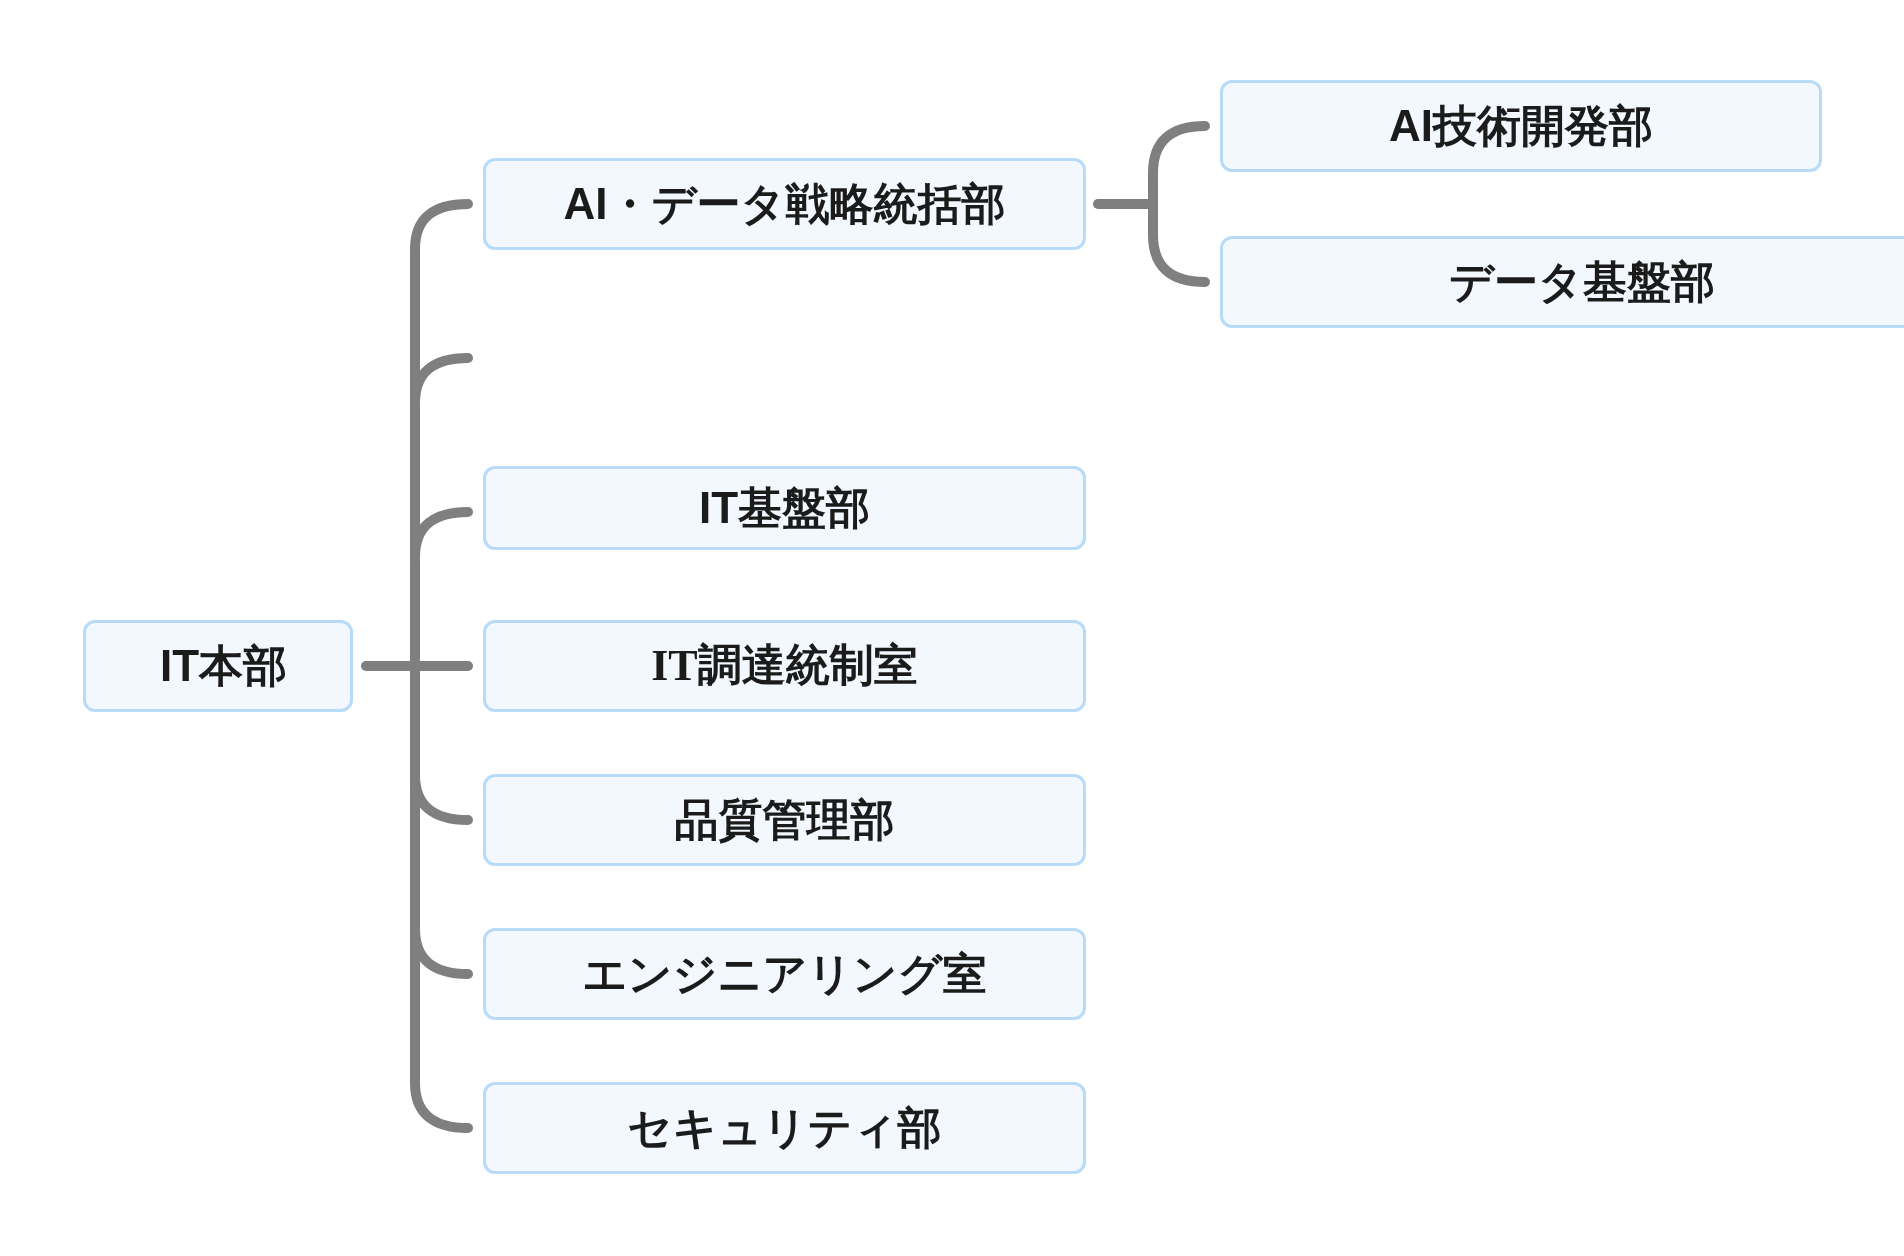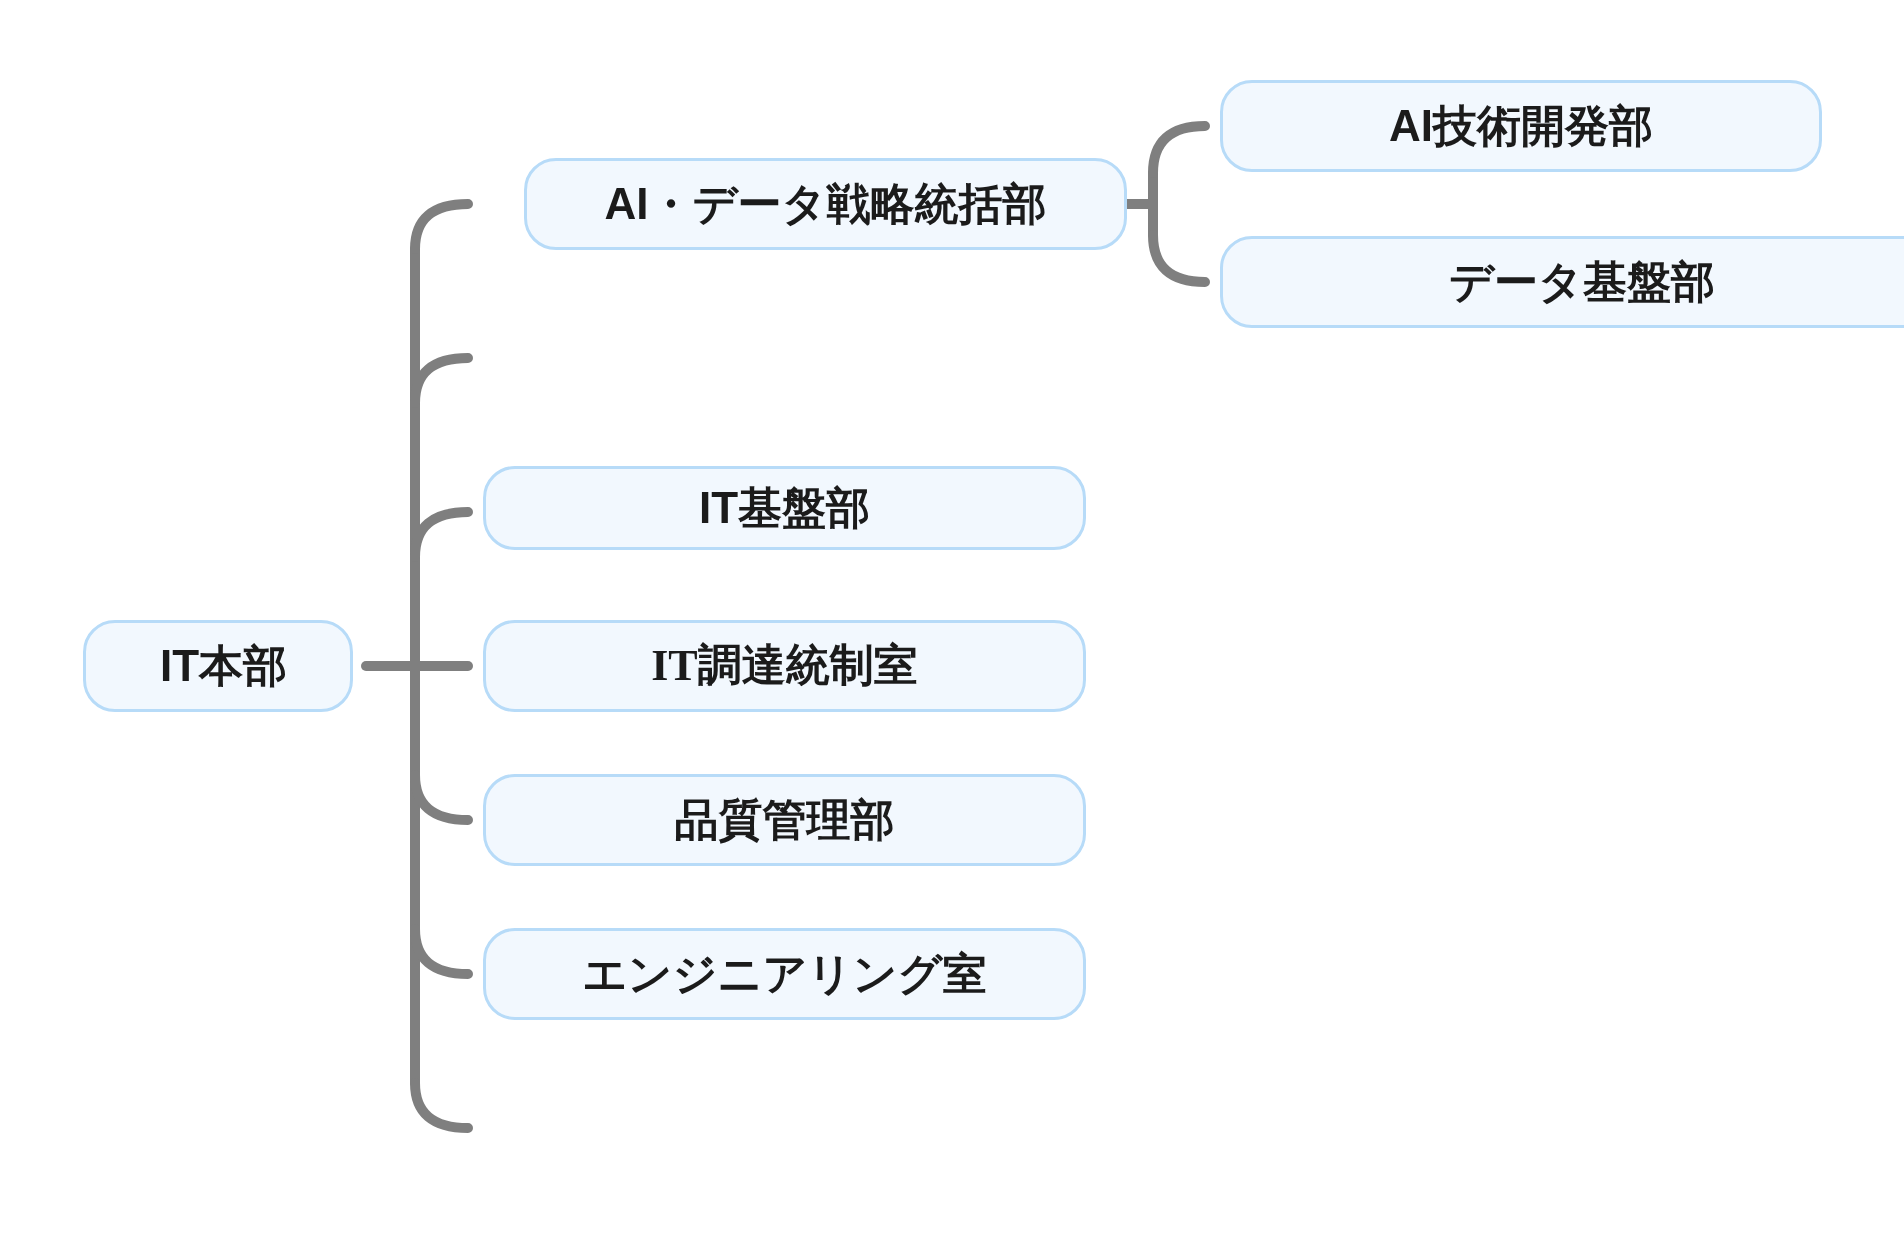--- a/index.html
+++ b/index.html
@@ -27,34 +27,34 @@
   .connectors path {
     fill: none;
     stroke: var(--connector);
     stroke-width: 10;
     stroke-linecap: round;
   }
   .node {
     position: absolute;
     border: 3px solid var(--node-border);
     background: var(--node-fill);
-    border-radius: 32px;
+    border-radius: 12px;
     display: flex;
     align-items: center;
     justify-content: center;
     font-weight: 700;
     font-size: 44px;
     color: var(--text);
     white-space: nowrap;
     line-height: 1;
   }
   
   .n-root { left: 83px;  top: 620px;  width: 270px; height: 92px; padding-left: 11px; }
   
-  .n-d0  { left: 483px;  top: 158px;  width: 603px; height: 92px; margin-left: 41px; }
+  .n-d0  { left: 483px;  top: 158px;  width: 603px; height: 92px; }
   .n-d1  { left: 483px;  top: 312px;  width: 603px; height: 92px; }
   .n-d2  { left: 483px;  top: 466px;  width: 603px; height: 84px; }
   .n-d3  { left: 483px;  top: 620px;  width: 603px; height: 92px; font-family: Liberation Serif, serif; }
   .n-d4  { left: 483px;  top: 774px;  width: 603px; height: 92px; }
   .n-d5  { left: 483px;  top: 928px;  width: 603px; height: 92px; }
   .n-d6  { left: 483px;  top: 1082px; width: 603px; height: 92px; }
   
   .n-s0  { left: 1220px; top: 80px;   width: 602px; height: 92px; }
   .n-s1  { left: 1220px; top: 236px;  width: 724px; height: 92px; text-align: center; }
 </style>
@@ -92,20 +92,23 @@
   </div>
   <div class="node n-d3">
     <span>IT調達統制室</span>
   </div>
   <div class="node n-d4">
     <span>品質管理部</span>
   </div>
   <div class="node n-d5">
     <span>エンジニアリング室</span>
   </div>
+  <div class="node n-d6">
+    <span>セキュリティ部</span>
+  </div>
 
   <div class="node n-s0">
     <span>AI技術開発部</span>
   </div>
   <div class="node n-s1">
     <span>データ基盤部</span>
   </div>
 
 </div>
 

